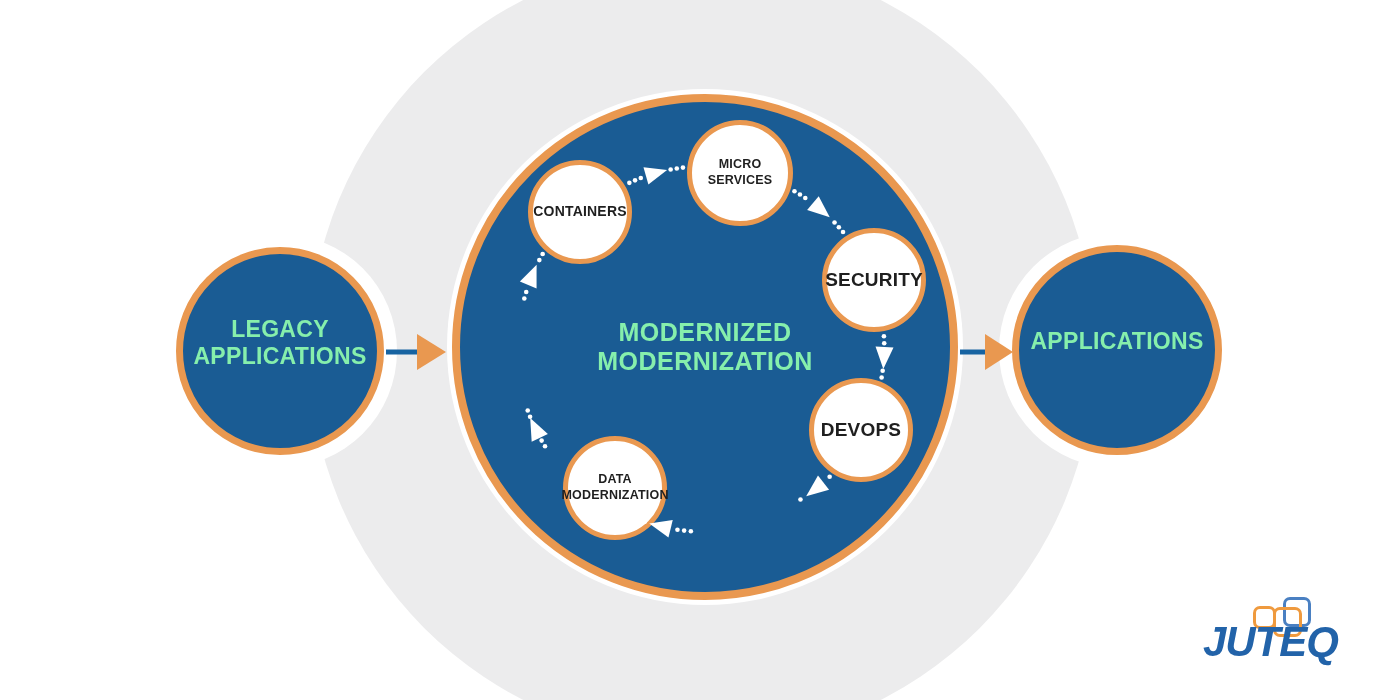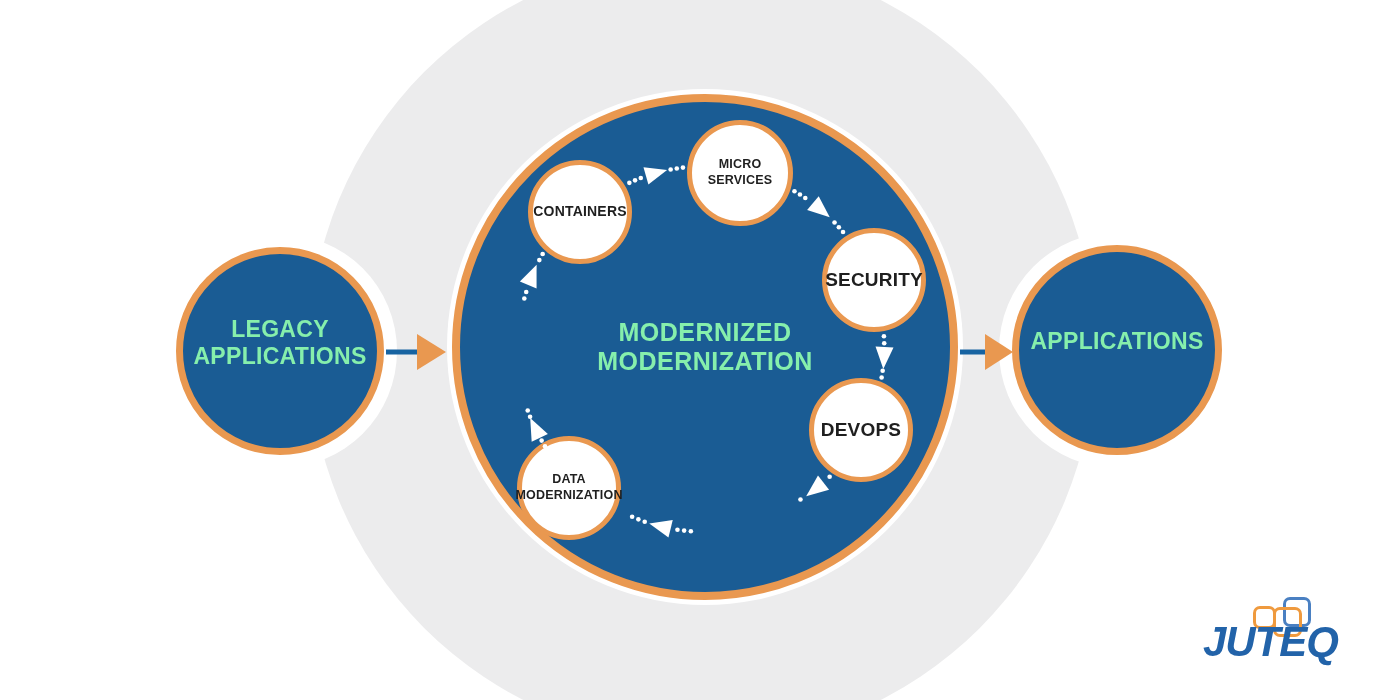--- a/index.html
+++ b/index.html
@@ -137,21 +137,21 @@
       <div class="cycle-node" style="left: 687px; top: 120px; width: 106px; height: 106px; font-size: 12.5px;">
         <div>MICRO</div>
         <div>SERVICES</div>
       </div>
       <div class="cycle-node" style="left: 822px; top: 228px; width: 104px; height: 104px; font-size: 19px;">
         <div>SECURITY</div>
       </div>
       <div class="cycle-node" style="left: 809px; top: 378px; width: 104px; height: 104px; font-size: 19px; text-align: center;">
         <div>DEVOPS</div>
       </div>
-      <div class="cycle-node" style="left: 517px; top: 436px; width: 104px; height: 104px; font-size: 12.5px;">
+      <div class="cycle-node" style="left: 563px; top: 436px; width: 104px; height: 104px; font-size: 12.5px;">
         <div>DATA</div>
         <div>MODERNIZATION</div>
       </div>
     </div>
 
   <svg id="arrow-layer" width="1400" height="700" viewBox="0 0 1400 700" xmlns="http://www.w3.org/2000/svg">
       <g>
         <line x1="386" y1="352" x2="419" y2="352" stroke="#1763A1" stroke-width="5"></line>
         <polygon points="417,334 417,370 446,352" fill="#E99850"></polygon>
       </g>

